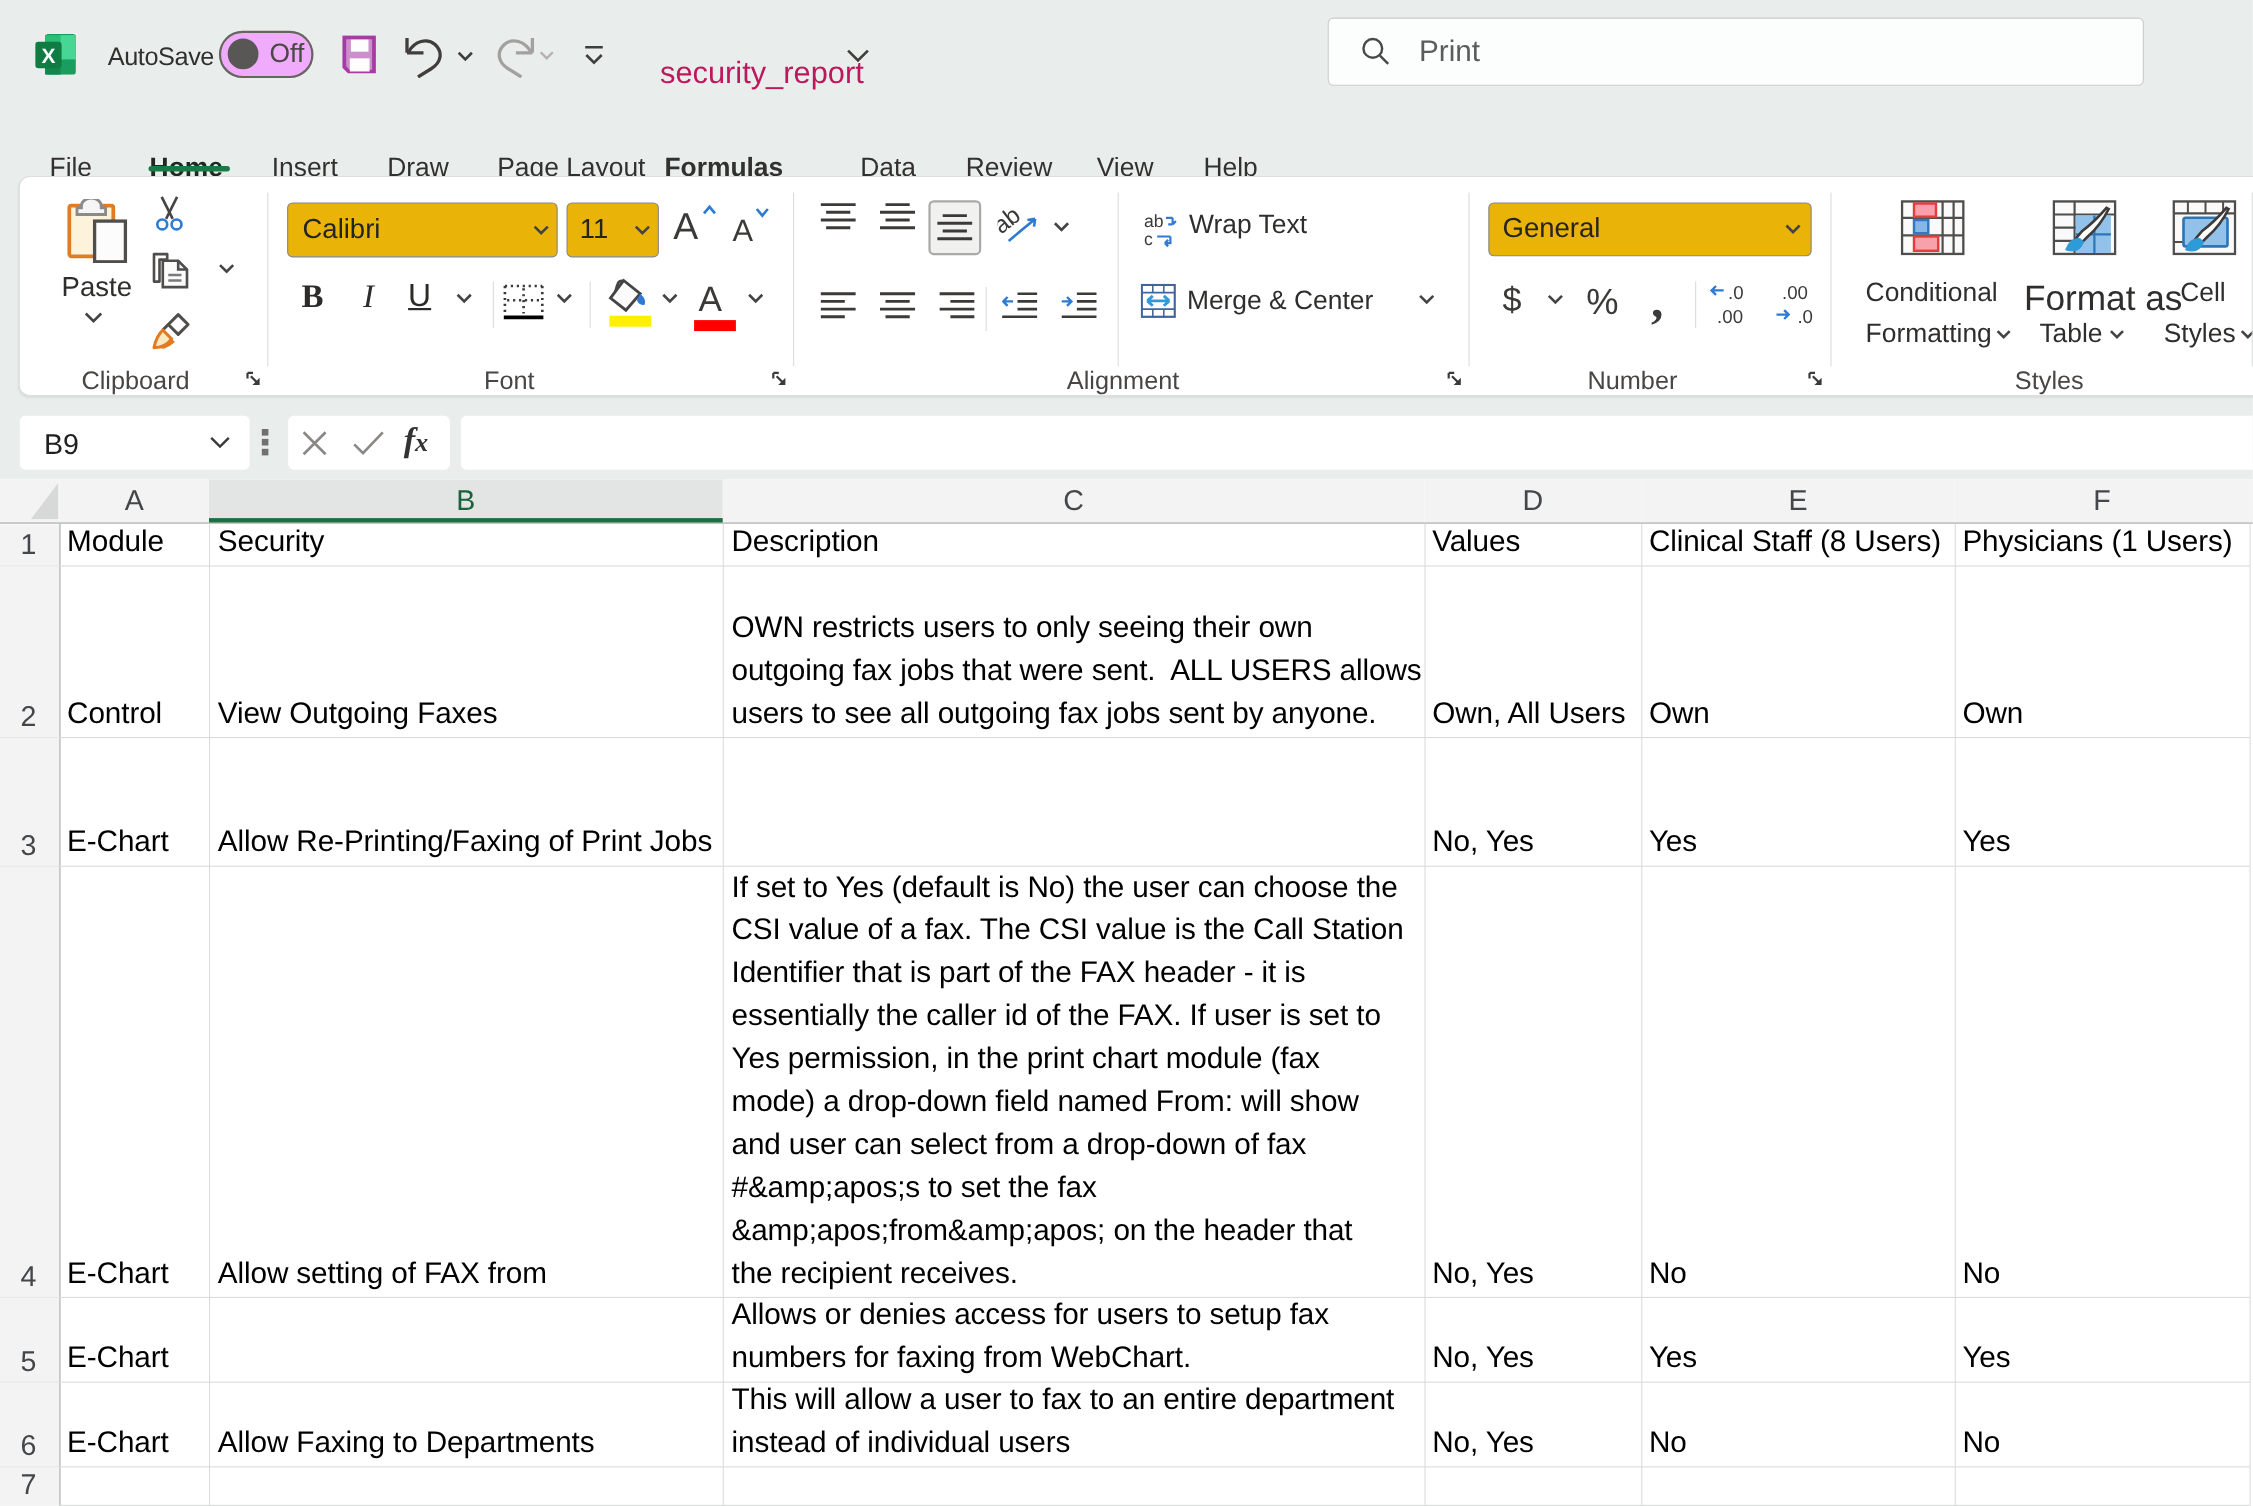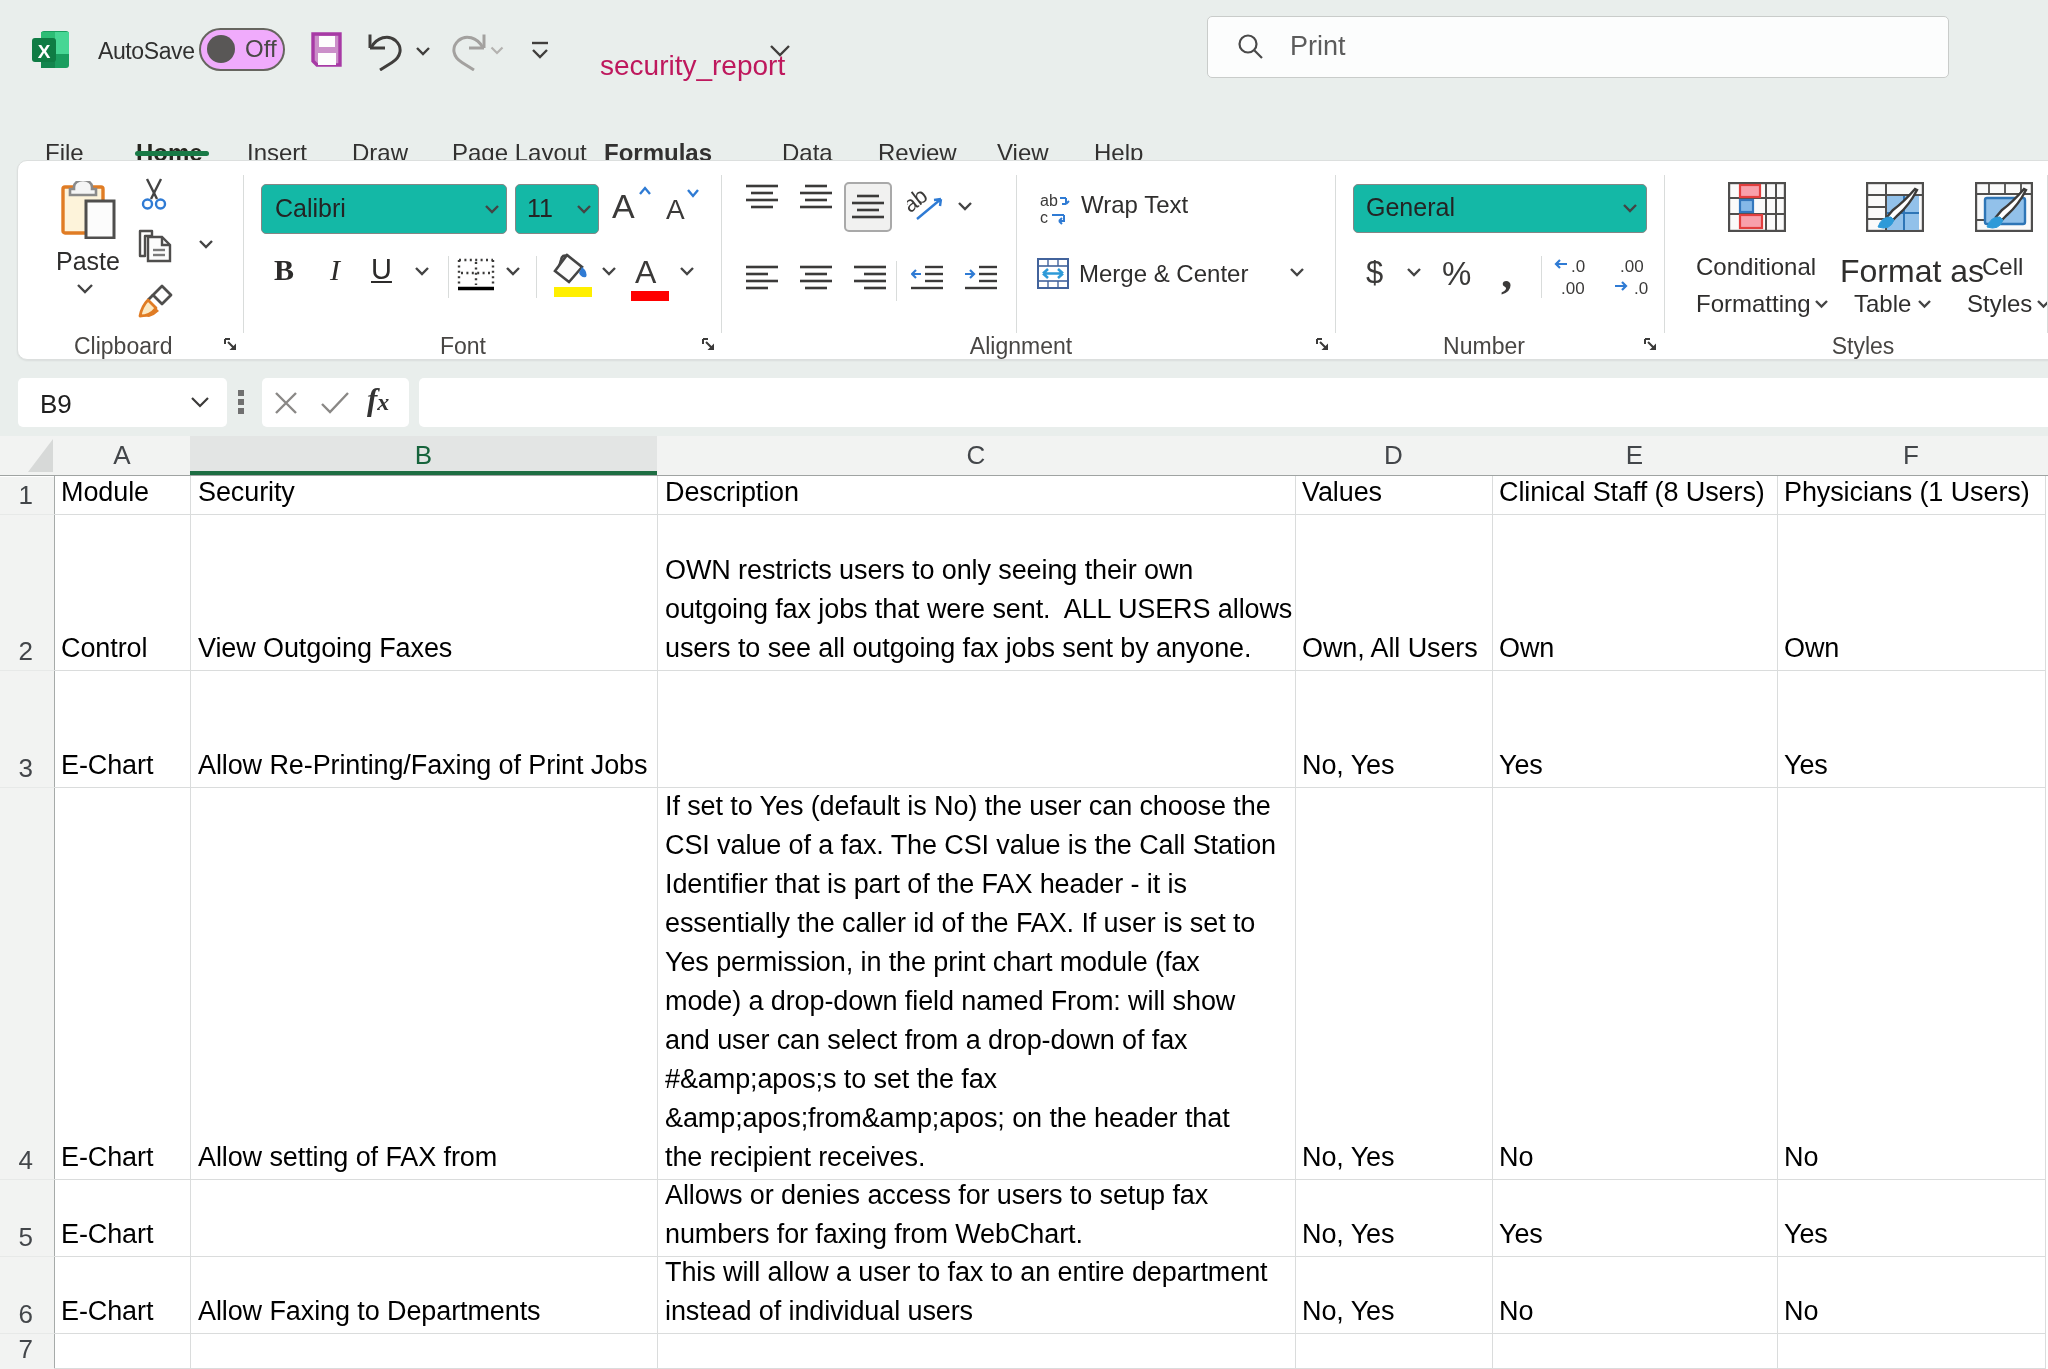--- a/index.html
+++ b/index.html
@@ -10,21 +10,21 @@
   
   #chrome { position:absolute; top:0; left:0; width:2048px; height:436px; background:#e9eeec; }
   .menuitem { position:absolute; top:113px; height:36px; line-height:36px; font-size:24px; color:#323130;margin-top:22px; }
   
   #ribbon { position:absolute; left:17px; top:160px; width:2060px; height:200px;
             background:#fff; border:1px solid #dcdfde; border-radius:10px;
             box-shadow:0 1px 2px rgba(0,0,0,0.07); }
   .vsep { position:absolute; top:14px; height:158px; width:1px; background:#d9dcdb; }
   .glabel { position:absolute; top:172px; font-size:23px; color:#484644; text-align:center; }
   .launch { position:absolute; top:176px; width:15px; height:15px; }
-  .combo { position:absolute; border:1px solid #858685; border-radius:5px; background:#14b8a6;
+  .combo { position:absolute; border:1px solid #858685; border-radius:5px; background:#eab308;
            font-size:25px; color:#242424; }
   .chev { stroke:#444; stroke-width:2.4; fill:none; }
   
   .fwhite { position:absolute; background:#fff; border-radius:5px; }
   
   #grid { position:absolute; left:0; top:436px; width:2048px; height:933px; background:#fff; }
   .colhead { position:absolute; top:0; height:39px; background:#f2f3f2; color:#43464a;
              font-size:26px; text-align:center; line-height:38px; }
   .rowhead { position:absolute; left:0; width:54px; background:#f2f3f2; color:#43464a;
              font-size:26px; text-align:right; padding-right:21px;

